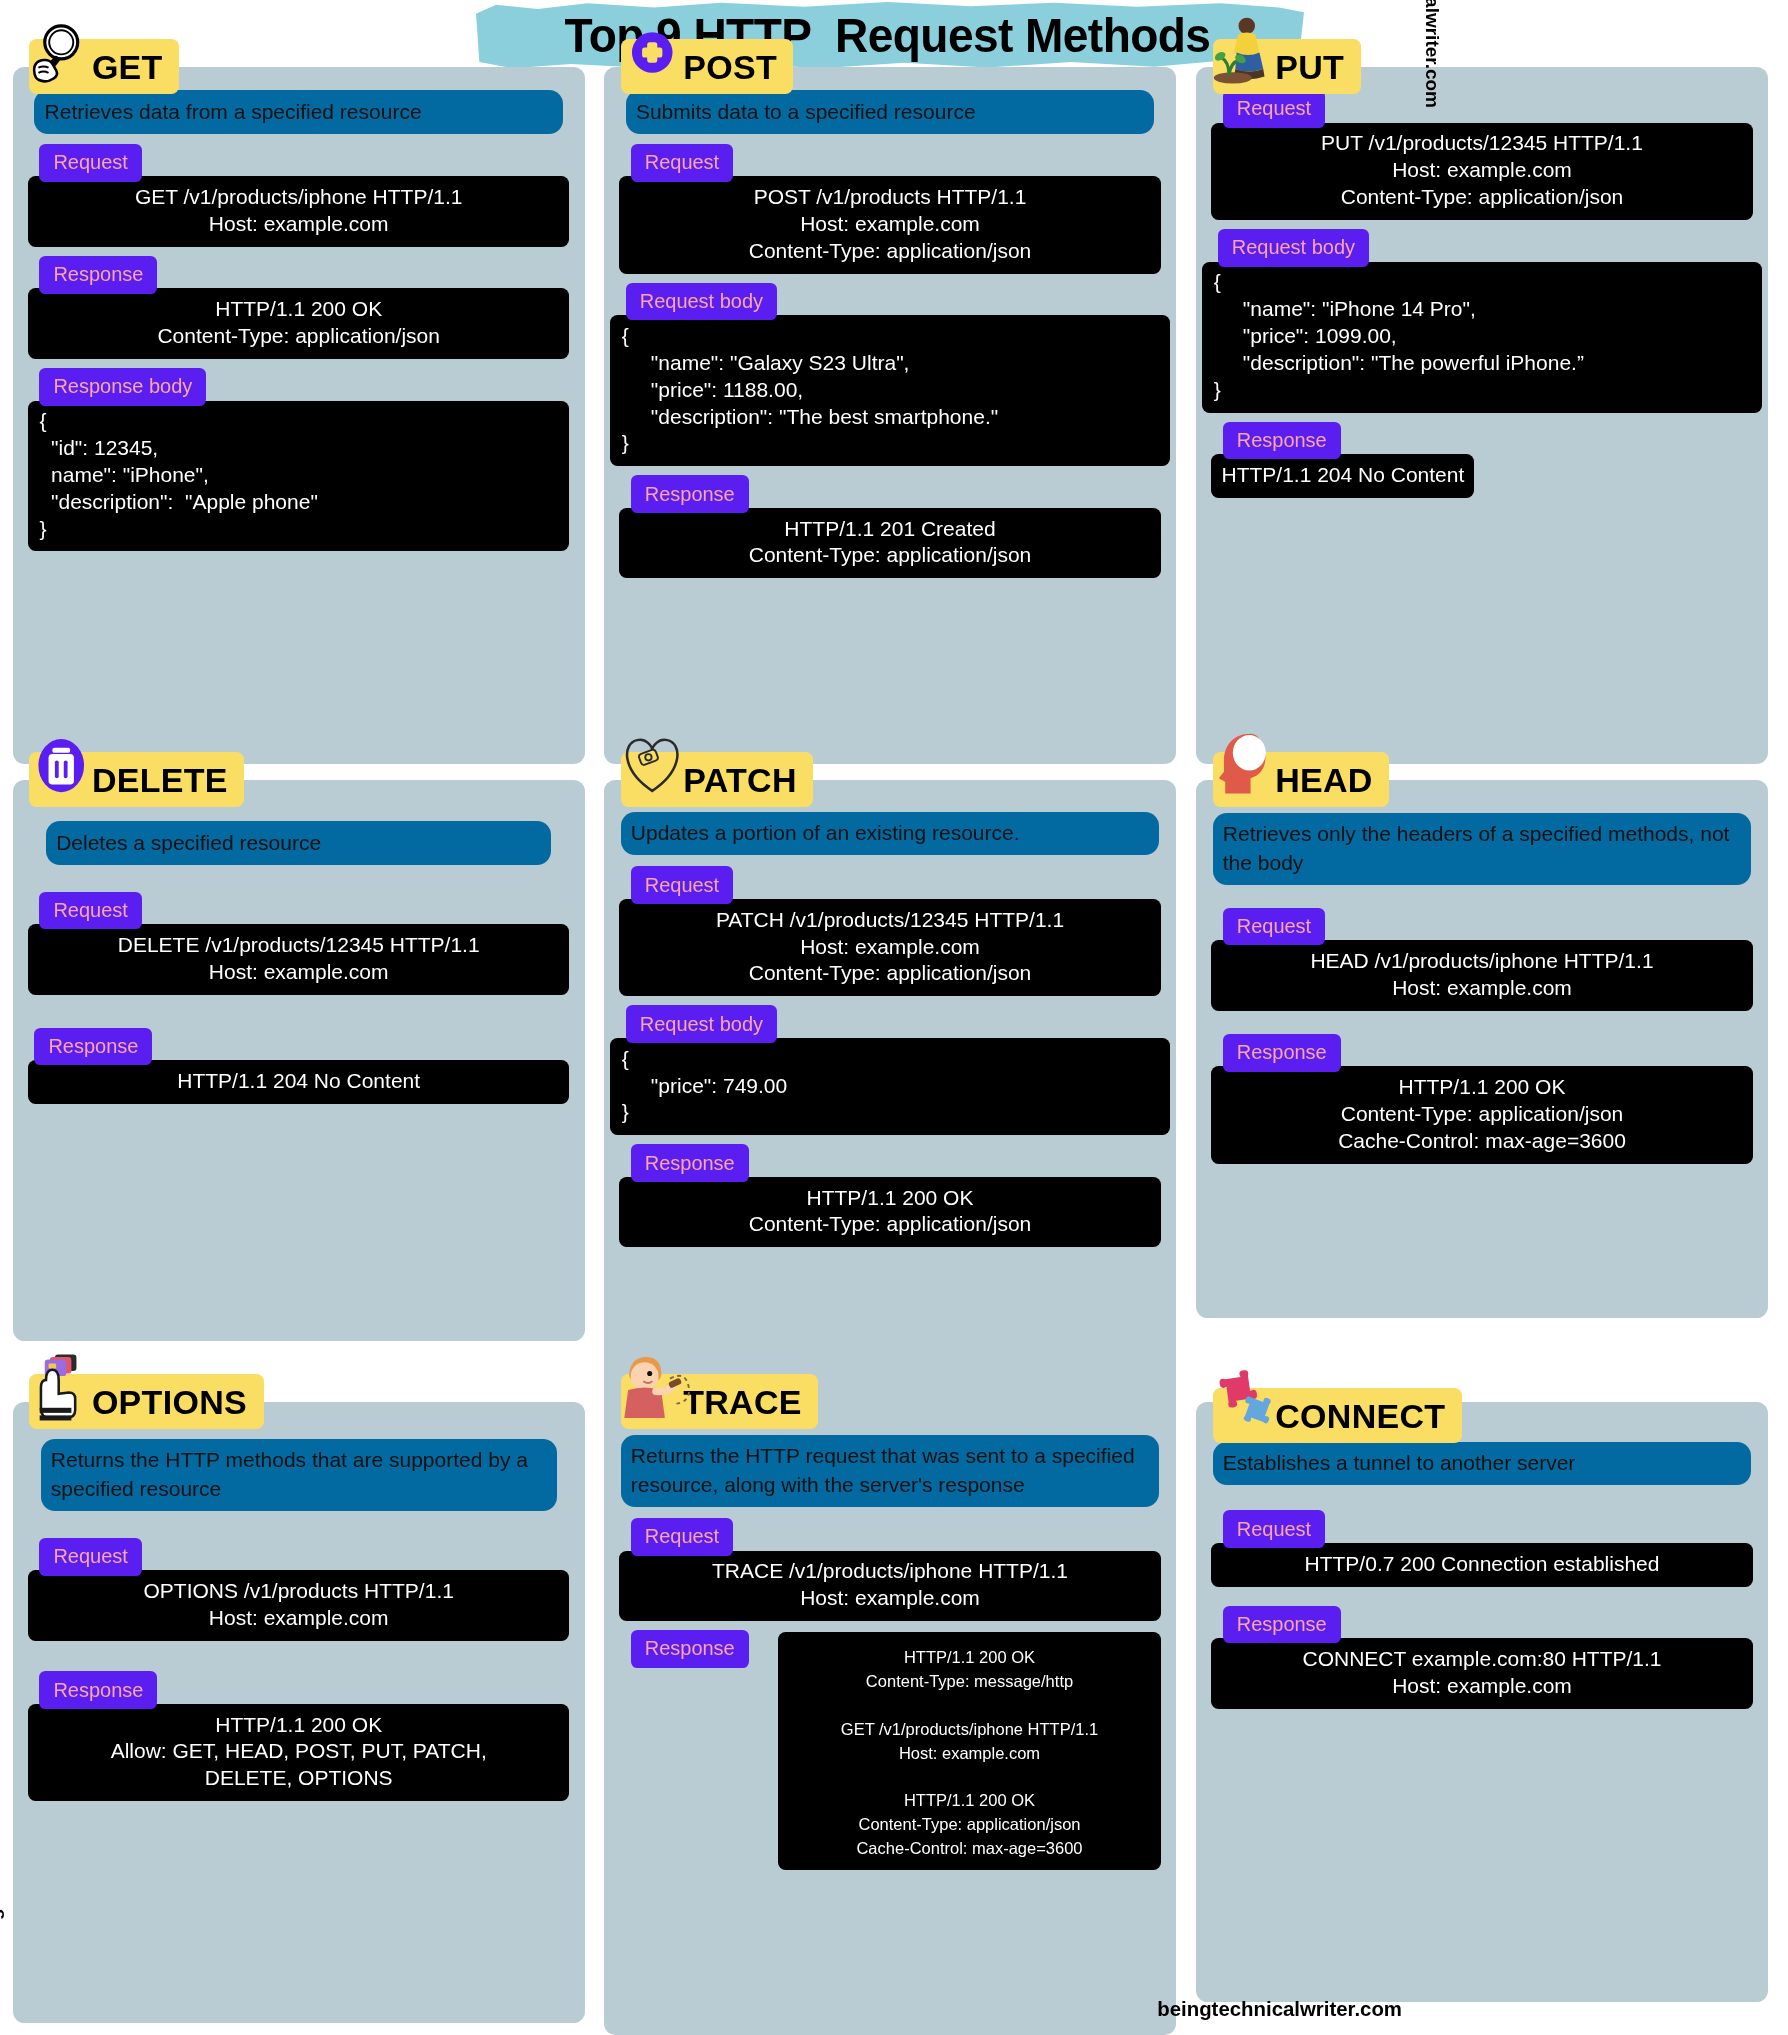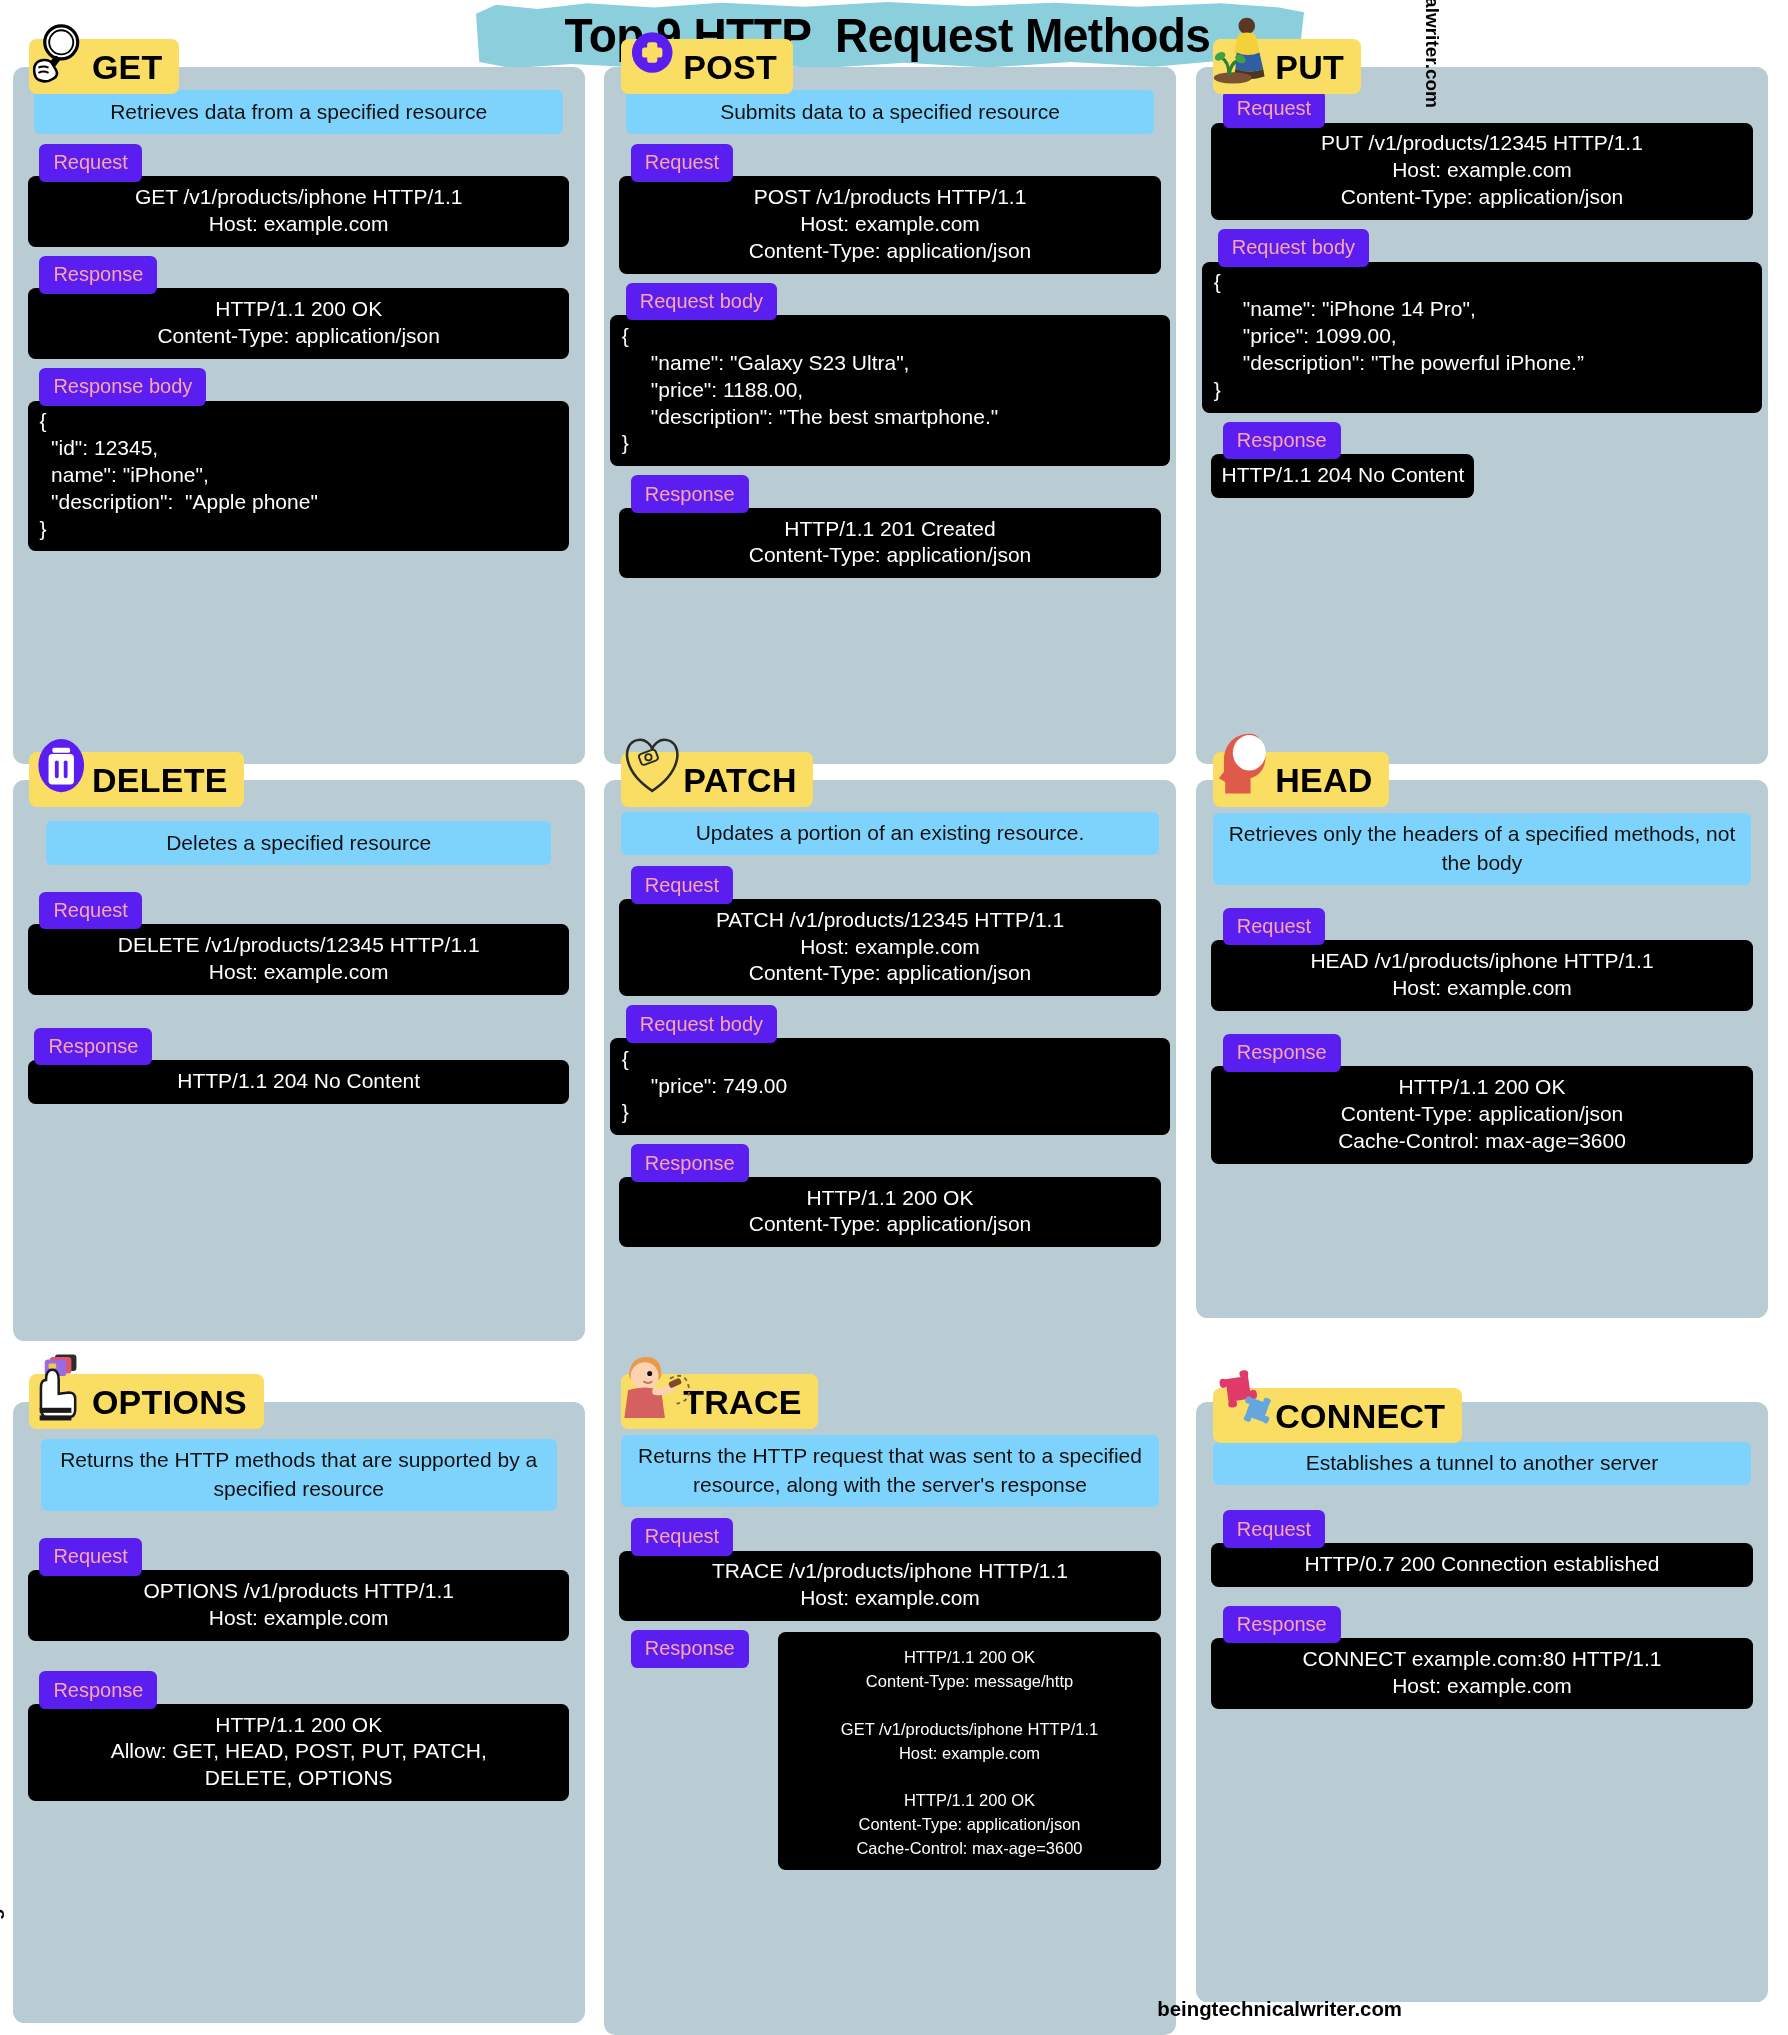--- a/index.html
+++ b/index.html
@@ -82,26 +82,25 @@
   .tab-icon {
     width: 55px; height: 55px;
     flex: 0 0 55px;
     position: relative;
     margin-right: 1.3px;
   }
   .tab-icon svg { position: absolute; left: -9px; top: -21.6px; width: 71px; height: 71px; overflow: visible; }
 
   
   .desc {
-    background: #7dd3fc;
+    background: #0369a1;
     color: #111;
-    border-radius: 6px;
+    border-radius: 14px;
     font-size: 21px;
     line-height: 1.35;
-    text-align: center;
     padding: 7.6px 10.2px;
     margin: 0 6.4px 10.2px 6.4px;
   }
 
   
   .plabel {
     display: inline-block;
     background: #5A1FF0;
     color: #fca5a5;
     font-size: 20px;

